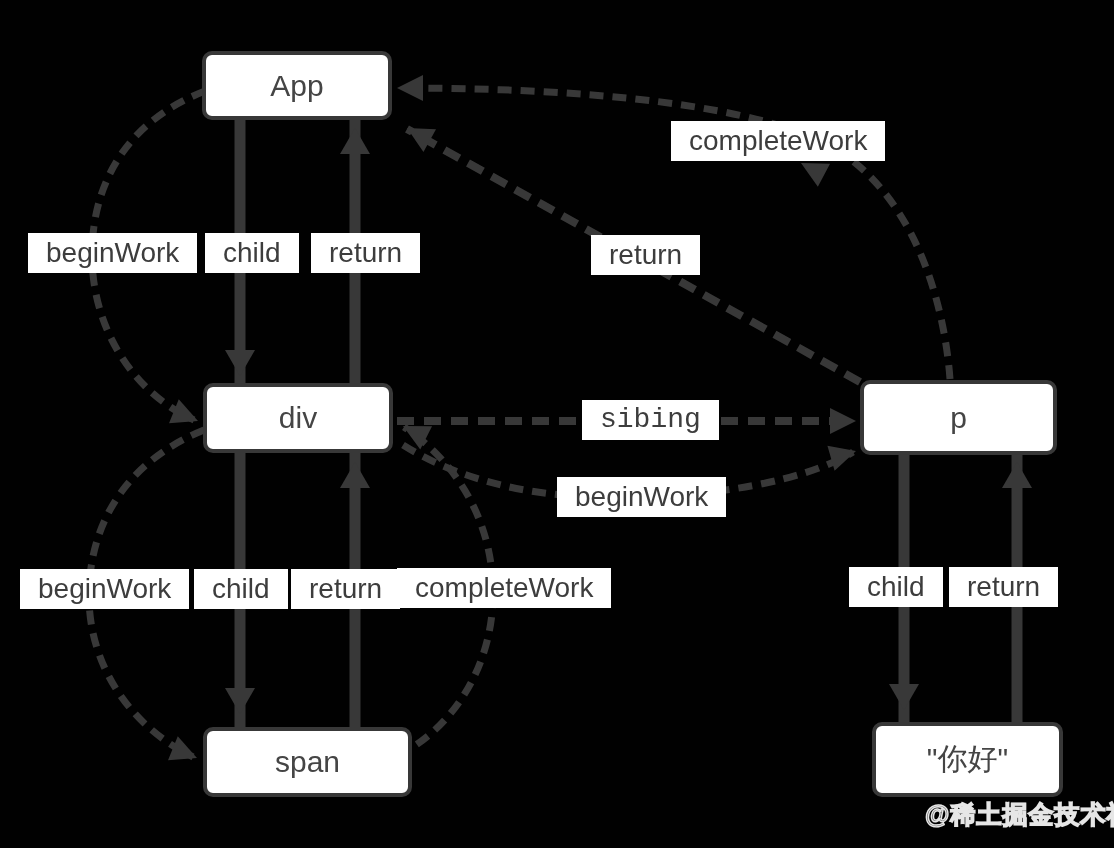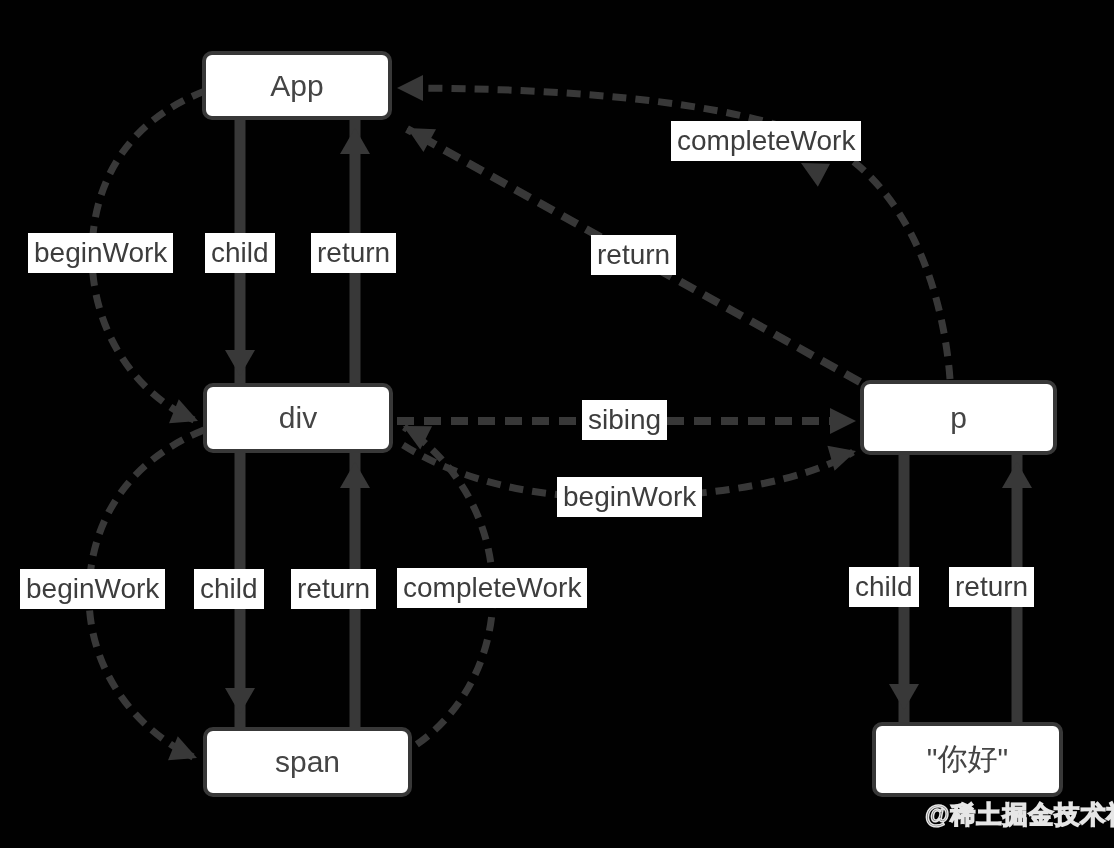--- a/index.html
+++ b/index.html
@@ -8,33 +8,33 @@
     position:relative;width:1114px;height:848px;background:#010101;overflow:hidden;
   }
   #edges{position:absolute;left:0;top:0;}
   .node{
     position:absolute;background:#fff;border:4px solid #383838;border-radius:10px;
     display:flex;align-items:center;justify-content:center;
     color:#454545;font-size:30px;box-sizing:border-box;
   }
   .elabel{
     position:absolute;background:#fff;color:#3d3d3d;font-size:28px;
-    height:40px;line-height:40px;padding:0 6px;white-space:nowrap;
+    height:40px;line-height:40px;padding:0 18px;white-space:nowrap;
   }
   #node-app {left:202px;top:51px; width:190px;height:69px;}
   #node-div {left:203px;top:383px;width:190px;height:70px;}
   #node-p   {left:860px;top:380px;width:197px;height:75px;}
   #node-span{left:203px;top:727px;width:209px;height:70px;}
   #node-text{left:872px;top:722px;width:191px;height:75px;}
   #lb-beginwork-app-div   {left:28px; top:233px;}
   #lb-child-app-div       {left:205px;top:233px;}
   #lb-return-div-app      {left:311px;top:233px;}
   #lb-completework-p-app  {left:671px;top:121px;}
   #lb-return-p-app        {left:591px;top:235px;}
-  #lb-sibling-div-p       {left:582px;top:400px;}
+  #lb-sibling-div-p       {left:582px;top:400px;font-family:Liberation Mono, monospace;}
   #lb-beginwork-div-p     {left:557px;top:477px;}
   #lb-beginwork-div-span  {left:20px; top:569px;}
   #lb-child-div-span      {left:194px;top:569px;}
   #lb-return-span-div     {left:291px;top:569px;}
   #lb-completework-span-div{left:397px;top:568px;}
   #lb-child-p-text        {left:849px;top:567px;}
   #lb-return-text-p       {left:949px;top:567px;}
   #watermark{
     position:absolute;left:925px;top:798px;font-size:25px;font-weight:bold;
     color:#4a4a4a;letter-spacing:1px;

